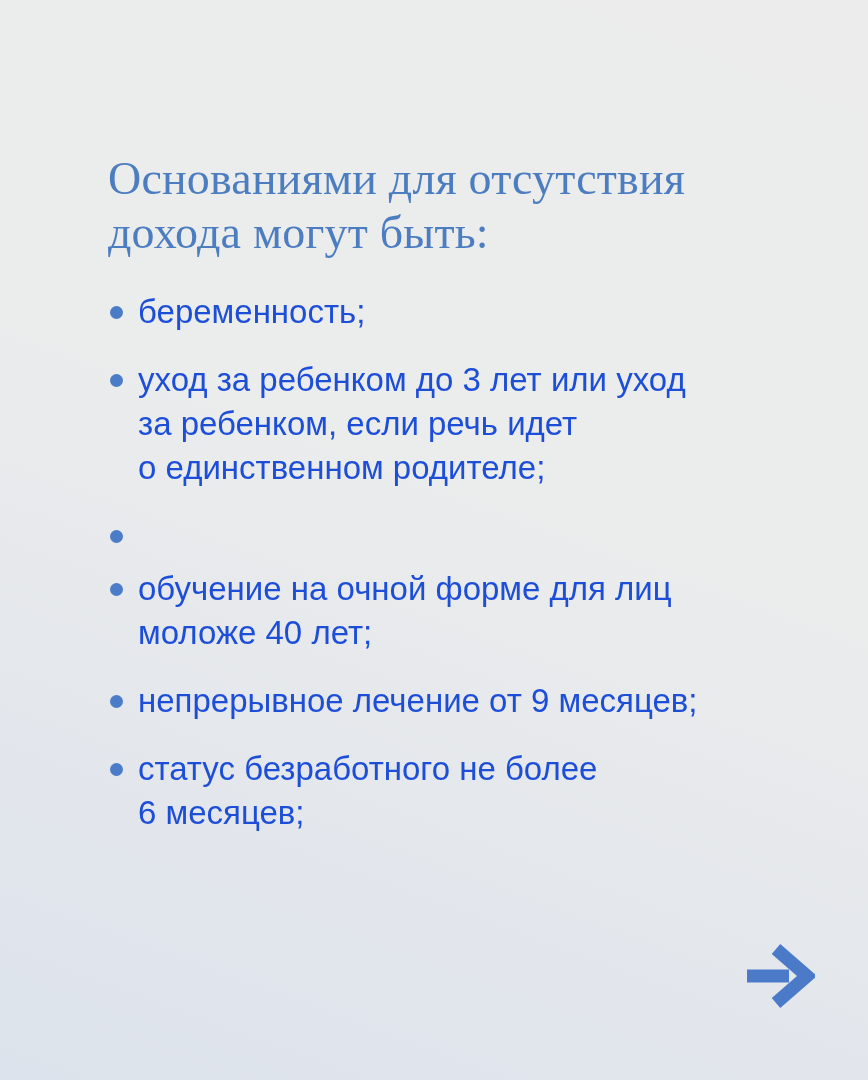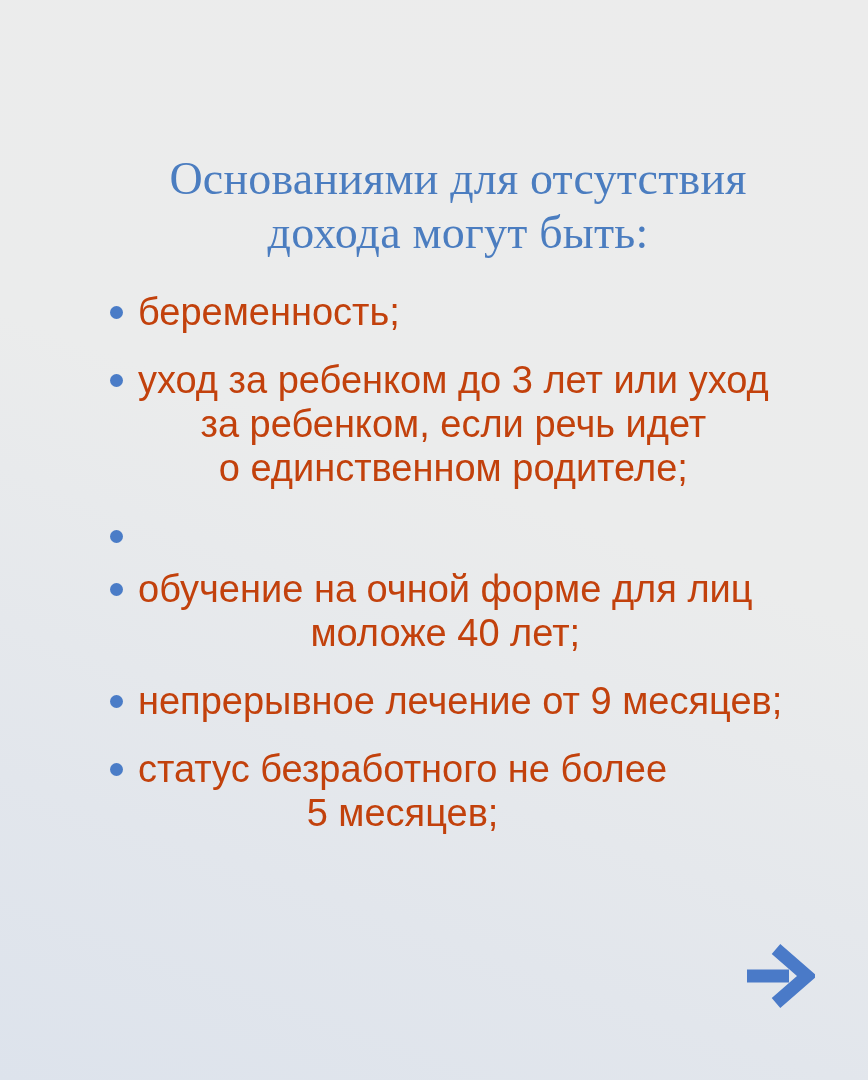--- a/index.html
+++ b/index.html
@@ -10,21 +10,20 @@
     position: relative;
     background: linear-gradient(200deg, #ececec 0%, #ebecec 45%, #e2e6ec 78%, #dde3ec 100%);
     font-family: "Liberation Sans", "DejaVu Sans", sans-serif;
   }
   .card {
     position: relative;
     width: 100%;
     height: 100%;
     box-sizing: border-box;
     padding: 152px 60px 0 108px;
-    text-align: center;
   }
   .heading {
     margin: 0;
     font-family: "Liberation Serif", "DejaVu Serif", serif;
     font-weight: 400;
     font-size: 46px;
     line-height: 54px;
     color: #4b7dc0;
     white-space: pre-line;
     letter-spacing: 0.2px;
@@ -41,23 +40,23 @@
   }
   .dot {
     flex: 0 0 auto;
     width: 13px;
     height: 13px;
     border-radius: 50%;
     background: #4a7cc7;
     margin: 16px 15px 0 2px;
   }
   .item-text {
-    font-size: 38px;
+    font-size: 33px;
     line-height: 44px;
-    color: #c2410c;
+    color: #1d4ed8;
     white-space: pre-line;
   }
   .arrow-wrap {
     position: absolute;
     right: 53px;
     bottom: 71px;
     width: 70px;
     height: 66px;
     cursor: pointer;
   }
@@ -90,21 +89,21 @@
       <span class="item-text">обучение на очной форме для лиц
 моложе 40 лет;</span>
     </li>
     <li>
       <span class="dot"></span>
       <span class="item-text">непрерывное лечение от 9 месяцев;</span>
     </li>
     <li>
       <span class="dot"></span>
       <span class="item-text">статус безработного не более
-5 месяцев;</span>
+6 месяцев;</span>
     </li>
   </ul>
 
   <div class="arrow-wrap">
     <svg viewBox="0 0 70 66" xmlns="http://www.w3.org/2000/svg">
       <line x1="2" y1="33" x2="44" y2="33" stroke="#4a7ac8" stroke-width="13"></line>
       <polyline points="31,6 62,33 31,60" fill="none" stroke="#4a7ac8" stroke-width="13" stroke-linejoin="miter"></polyline>
     </svg>
   </div>
 

